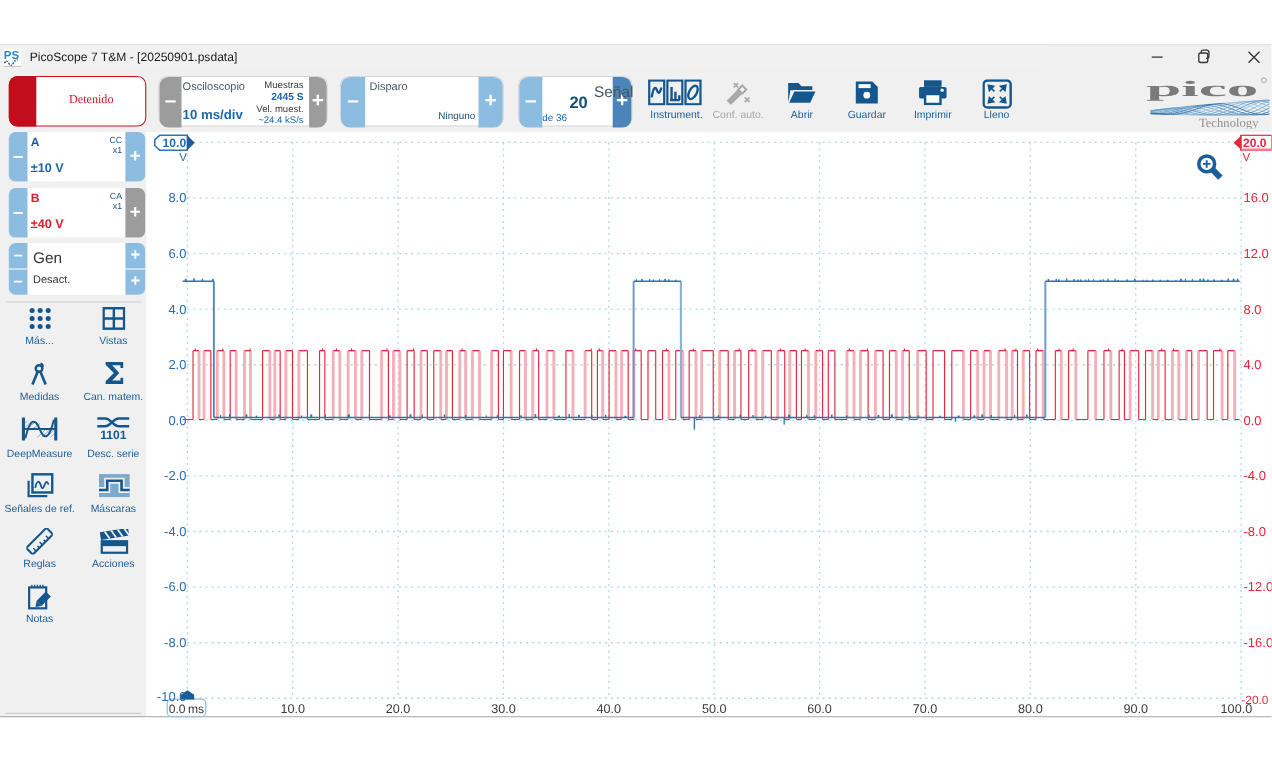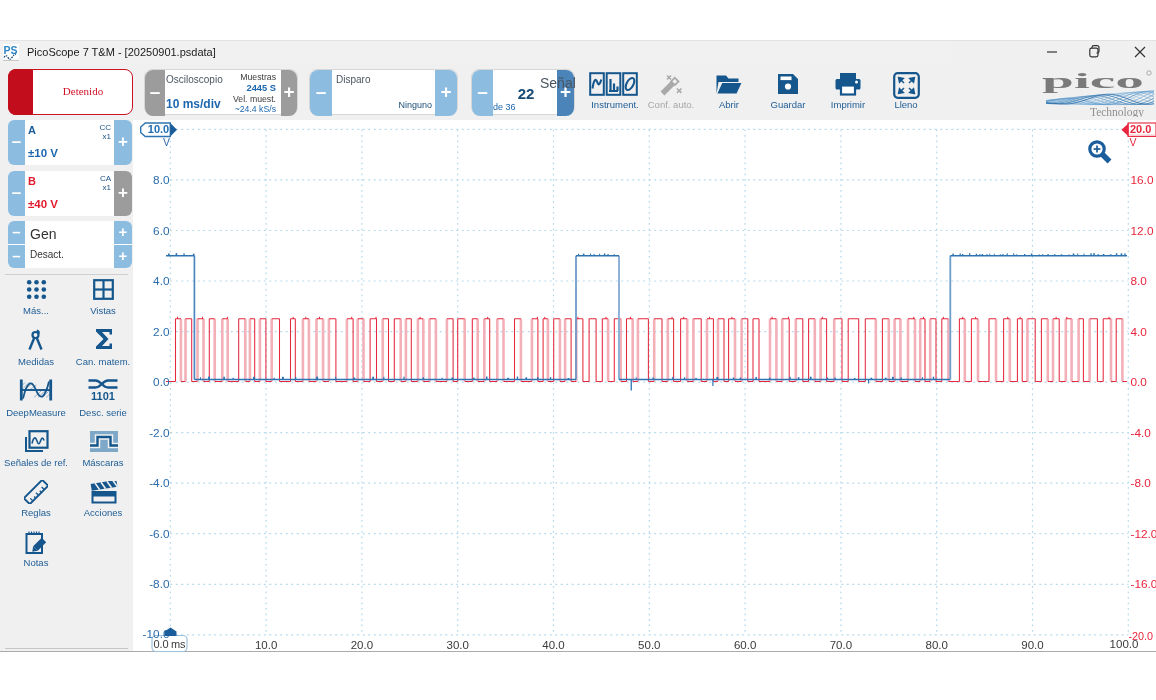--- a/index.html
+++ b/index.html
@@ -61,21 +61,21 @@
   <div class="panel" style="left:309px;width:149px;">
     <div class="pm" style="left:0;width:22px;background:#8cbce0;border-radius:8px 0 0 8px;">–</div>
     <div class="pm" style="right:0;width:22px;background:#8cbce0;border-radius:0 8px 8px 0;">+</div>
     <div class="abs" style="left:26px;top:4px;font-size:10px;color:#4a5560;">Disparo</div>
     <div class="abs" style="right:25px;bottom:4px;font-size:9px;color:#1a4e77;">Ninguno</div>
   </div>
   <div class="panel" style="left:471px;width:104px;">
     <div class="pm" style="left:0;width:21px;background:#8cbce0;border-radius:8px 0 0 8px;">–</div>
     <div class="pm" style="right:0;width:17px;background:#4a84b8;border-radius:0 8px 8px 0;">+</div>
     <div class="abs" style="left:21px;top:5px;width:66px;text-align:center;font-size:14px;color:#4a5560;padding-left:47px;">Señal</div>
-    <div class="abs" style="left:21px;top:15px;width:66px;text-align:center;font-size:15px;font-weight:bold;color:#174a74;">22</div>
+    <div class="abs" style="left:21px;top:15px;width:66px;text-align:center;font-size:15px;font-weight:bold;color:#174a74;">20</div>
     <div class="abs" style="left:21px;top:32px;width:66px;text-align:left;font-size:9px;color:#1c67ae;">de 36</div>
   </div>
   <div class="abs" style="left:589px;top:9px;">
         <svg width="52" height="24" viewBox="0 0 52 24">
 <g fill="none" stroke="#15568c" stroke-width="2">
 <rect x="1.2" y="1.2" width="13.6" height="21.6"></rect>
 <rect x="17.7" y="1.2" width="13.6" height="21.6"></rect>
 <rect x="34.2" y="1.2" width="13.6" height="21.6"></rect>
 <path d="M3.5,16.5 C4.8,7.5 6.8,6 8.2,10 C9.6,14 11,12.5 12.3,7.5" stroke-width="2.1"></path>
 <path d="M20,19 h9 M21.5,19 V7 M25,19 V11.5 M28.5,19 V14.5" stroke-width="2.2"></path>

